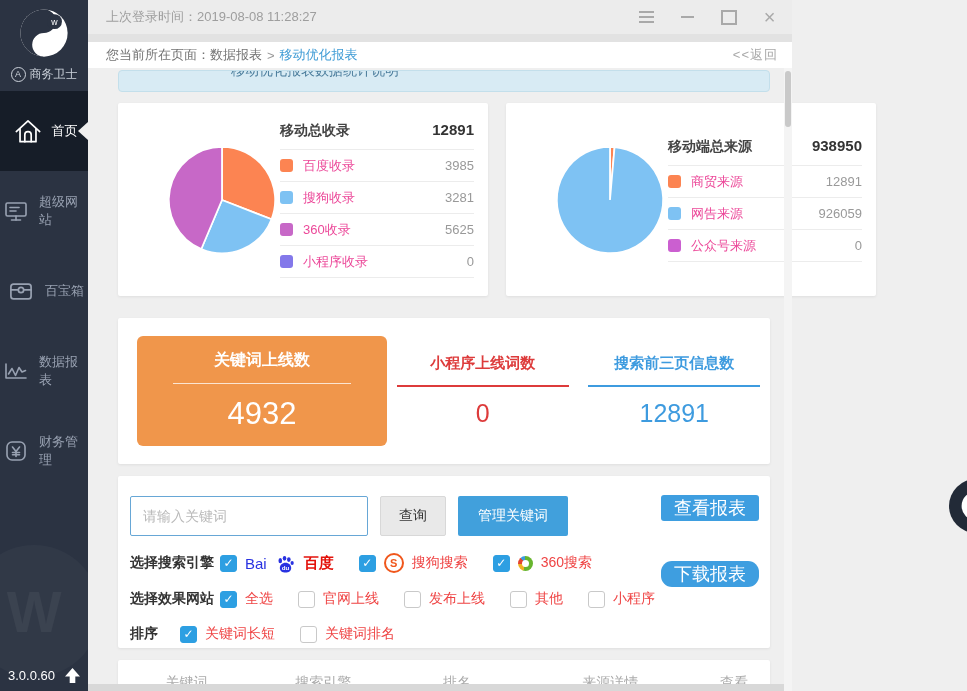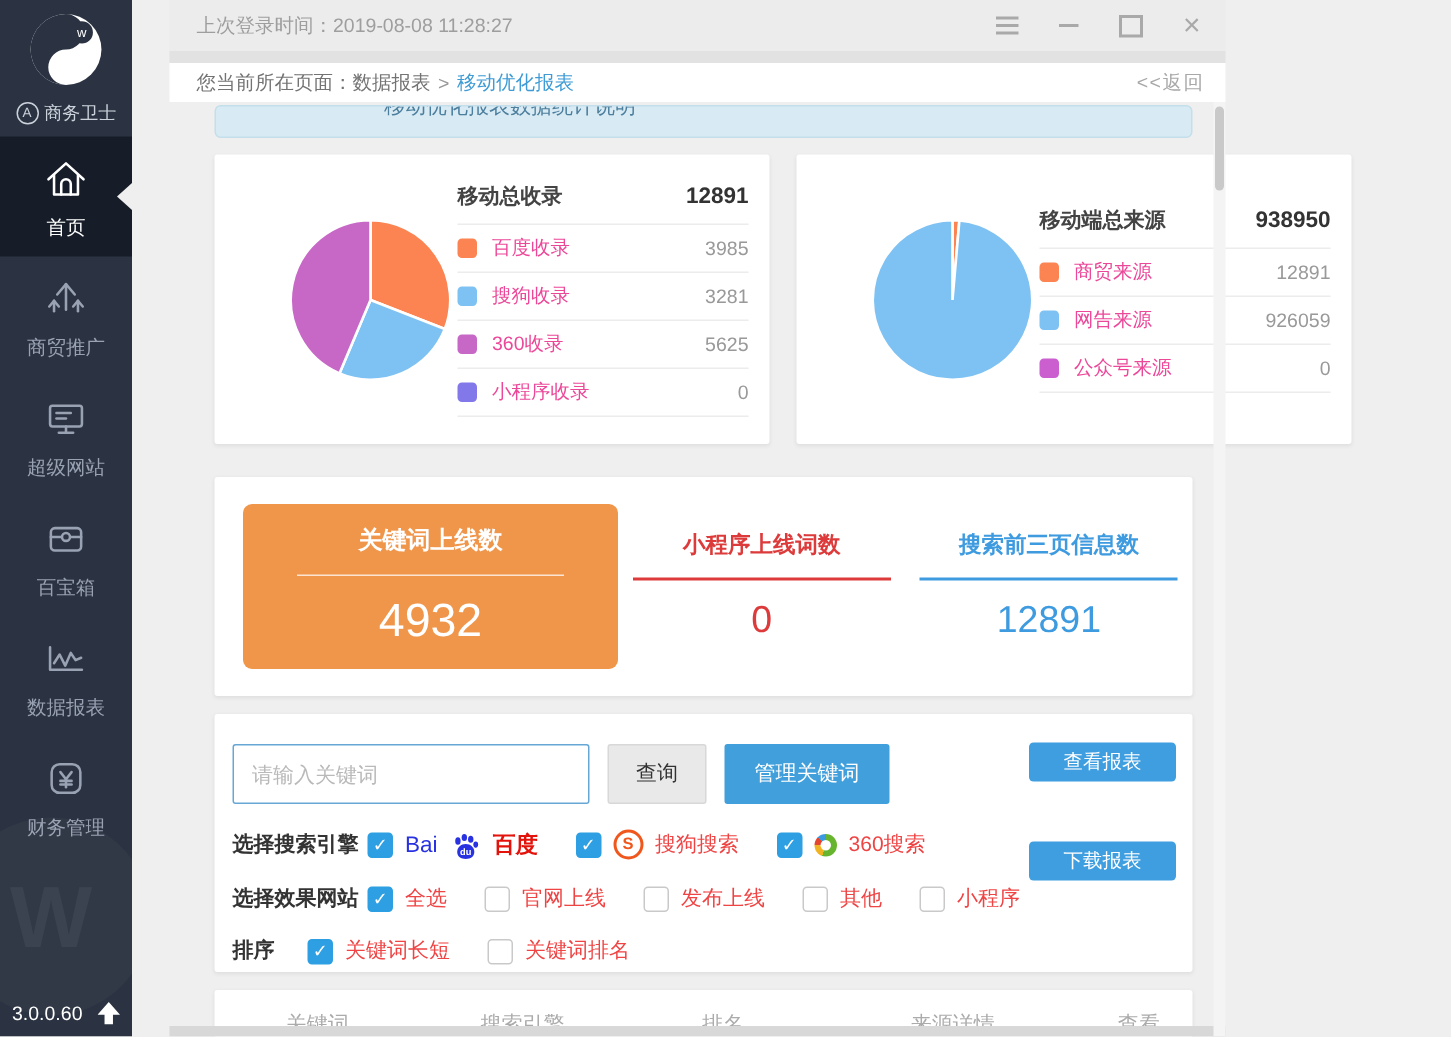--- a/index.html
+++ b/index.html
@@ -3,32 +3,32 @@
 <meta charset="utf-8">
 <style>
   html,body{margin:0;padding:0;}
   body{width:967px;height:691px;position:relative;overflow:hidden;background:#efefef;
        font-family:"Liberation Sans","DejaVu Sans",sans-serif;}
   
   #sidebar{position:absolute;left:0;top:0;width:88px;height:691px;background:#2b3342;z-index:10;overflow:hidden;}
   .logo-area{height:86px;text-align:center;padding-top:5px;}
   .logo-name{color:#ccd2db;font-size:12px;display:flex;align-items:center;justify-content:center;gap:4px;margin-top:1px;}
   .badge-a{width:13px;height:13px;border:1px solid #ccd2db;border-radius:50%;font-size:9px;line-height:13px;display:inline-block;text-align:center;}
-  .nav-item{height:80px;display:flex;flex-direction:column;align-items:center;justify-content:center;gap:7px;
+  .nav-item{height:80px;display:flex;align-items:center;justify-content:center;gap:7px;
             color:#99a2b2;font-size:13px;position:relative;cursor:pointer;}
   .nav-item svg{display:block;}
   .nav-item.active{background:#161d28;color:#ffffff;}
   .nav-item.active::after{content:"";position:absolute;right:0;top:50%;margin-top:-9px;
             border-top:9px solid transparent;border-bottom:9px solid transparent;border-right:10px solid #efefef;}
   .wm{position:absolute;bottom:14px;left:-32px;width:132px;height:132px;border-radius:50%;
       background:rgba(255,255,255,0.03);display:flex;align-items:center;justify-content:center;
       font-size:58px;font-weight:bold;color:rgba(255,255,255,0.05);}
   .version-row{position:absolute;bottom:8px;left:0;width:100%;display:flex;align-items:center;justify-content:center;gap:10px;color:#ffffff;font-size:13px;}
   
-  #main{position:absolute;left:88px;top:0;width:704px;height:691px;margin-left:25px;}
+  #main{position:absolute;left:88px;top:0;width:704px;height:691px;}
   .titlebar{height:34px;background:#ececec;display:flex;align-items:center;padding-left:18px;}
   .login-text{color:#9e9e9e;font-size:13px;}
   .win-controls{margin-left:auto;display:flex;align-items:center;height:100%;padding-right:2px;}
   .wc{width:41px;height:100%;display:flex;align-items:center;justify-content:center;color:#a9a9a9;cursor:pointer;}
   .ic-menu{display:flex;flex-direction:column;gap:3px;}
   .ic-menu i{display:block;width:15px;height:2px;background:#a9a9a9;}
   .ic-min{display:block;width:13px;height:2px;background:#a9a9a9;}
   .ic-max{display:block;width:12px;height:11px;border:2px solid #a9a9a9;}
   .ic-close{font-size:20px;line-height:1;}
   .divider-strip{height:8px;background:#e2e2e2;}
@@ -72,23 +72,23 @@
   
   .filter-card{margin-top:12px;height:172px;background:#ffffff;box-shadow:0 1px 3px rgba(0,0,0,0.07);
                padding:20px 0 12px 12px;position:relative;box-sizing:border-box;border-radius:2px;}
   .f-row1{display:flex;gap:12px;align-items:center;}
   .kw-input{width:212px;height:38px;border:1px solid #67a7d6;border-radius:2px;padding:0 12px;font-size:14px;color:#333;outline:none;
             font-family:"Liberation Sans","DejaVu Sans",sans-serif;}
   .kw-input::placeholder{color:#b9b9b9;}
   .btn{cursor:pointer;font-family:"Liberation Sans","DejaVu Sans",sans-serif;}
   .btn-query{width:66px;height:40px;background:#e9e9e9;border:1px solid #d8d8d8;color:#333;font-size:14px;border-radius:2px;}
   .btn-manage{width:110px;height:40px;background:#41a0dc;color:#fff;font-size:14px;border:none;border-radius:2px;}
-  .btn-side{position:absolute;right:11px;width:98px;height:26px;background:#3e9ee0;color:#fff;font-size:13px;border:none;border-radius:3px;}
+  .btn-side{position:absolute;right:11px;width:98px;height:26px;background:#3e9ee0;color:#fff;font-size:18px;border:none;border-radius:3px;}
   .btn-view{top:19px;}
-  .btn-download{top:85px;}
+  .btn-download{top:85px;border-radius:11px;}
   .f-row{display:flex;align-items:center;margin-top:17px;}
   .f-label{font-size:14px;font-weight:bold;color:#333;width:90px;flex:none;}
   .f-label.narrow{width:auto;margin-right:22px;}
   .f-opts{display:flex;align-items:center;gap:25px;}
   .cb{display:inline-flex;align-items:center;gap:8px;cursor:pointer;}
   .cbbox{width:17px;height:17px;border-radius:3px;background:#fff;border:1px solid #c9c9c9;box-sizing:border-box;flex:none;}
   .cbbox.on{background:#2d9fe2;border-color:#2d9fe2;color:#fff;font-size:12px;display:flex;align-items:center;justify-content:center;}
   .cb-text{font-size:14px;color:#ef4444;}
   .bd-latin{color:#2932e1;font-weight:normal;font-size:15px;}
   .bd-cn{color:#e3120b;font-weight:bold;font-size:15px;}
@@ -126,34 +126,20 @@
     </div>
   </div>
   <div id="nav">
       <div class="nav-item active">
         <svg width="34" height="34" viewBox="0 0 32 32" fill="none" stroke="currentColor" stroke-width="1.6" stroke-linecap="round" stroke-linejoin="round">
           <path d="M5 16.5 L16 6.5 L27 16.5"></path>
           <path d="M8.5 14 V26 H23.5 V14"></path>
           <path d="M13 26 V19.5 A3 3 0 0 1 19 19.5 V26"></path>
         </svg>
         <span>首页</span>
-      </div>
-      <div class="nav-item">
-        <svg width="34" height="34" viewBox="0 0 32 32" fill="none" stroke="currentColor" stroke-width="1.6" stroke-linecap="round" stroke-linejoin="round">
-          <path d="M16 7 V23"></path>
-          <path d="M16 7 L10.5 13.5"></path>
-          <path d="M16 7 L21.5 13.5"></path>
-          <path d="M8.5 17.5 V24"></path>
-          <path d="M8.5 17.5 L5.5 21"></path>
-          <path d="M8.5 17.5 L11.5 21"></path>
-          <path d="M23.5 17.5 V24"></path>
-          <path d="M23.5 17.5 L20.5 21"></path>
-          <path d="M23.5 17.5 L26.5 21"></path>
-        </svg>
-        <span>商贸推广</span>
       </div>
       <div class="nav-item">
         <svg width="34" height="34" viewBox="0 0 32 32" fill="none" stroke="currentColor" stroke-width="1.6" stroke-linecap="round" stroke-linejoin="round">
           <rect x="6" y="8" width="20" height="13" rx="1.5"></rect>
           <path d="M10 12.5 H19"></path>
           <path d="M10 16 H16"></path>
           <path d="M16 21 V25"></path>
           <path d="M11.5 25 H20.5"></path>
         </svg>
         <span>超级网站</span>

